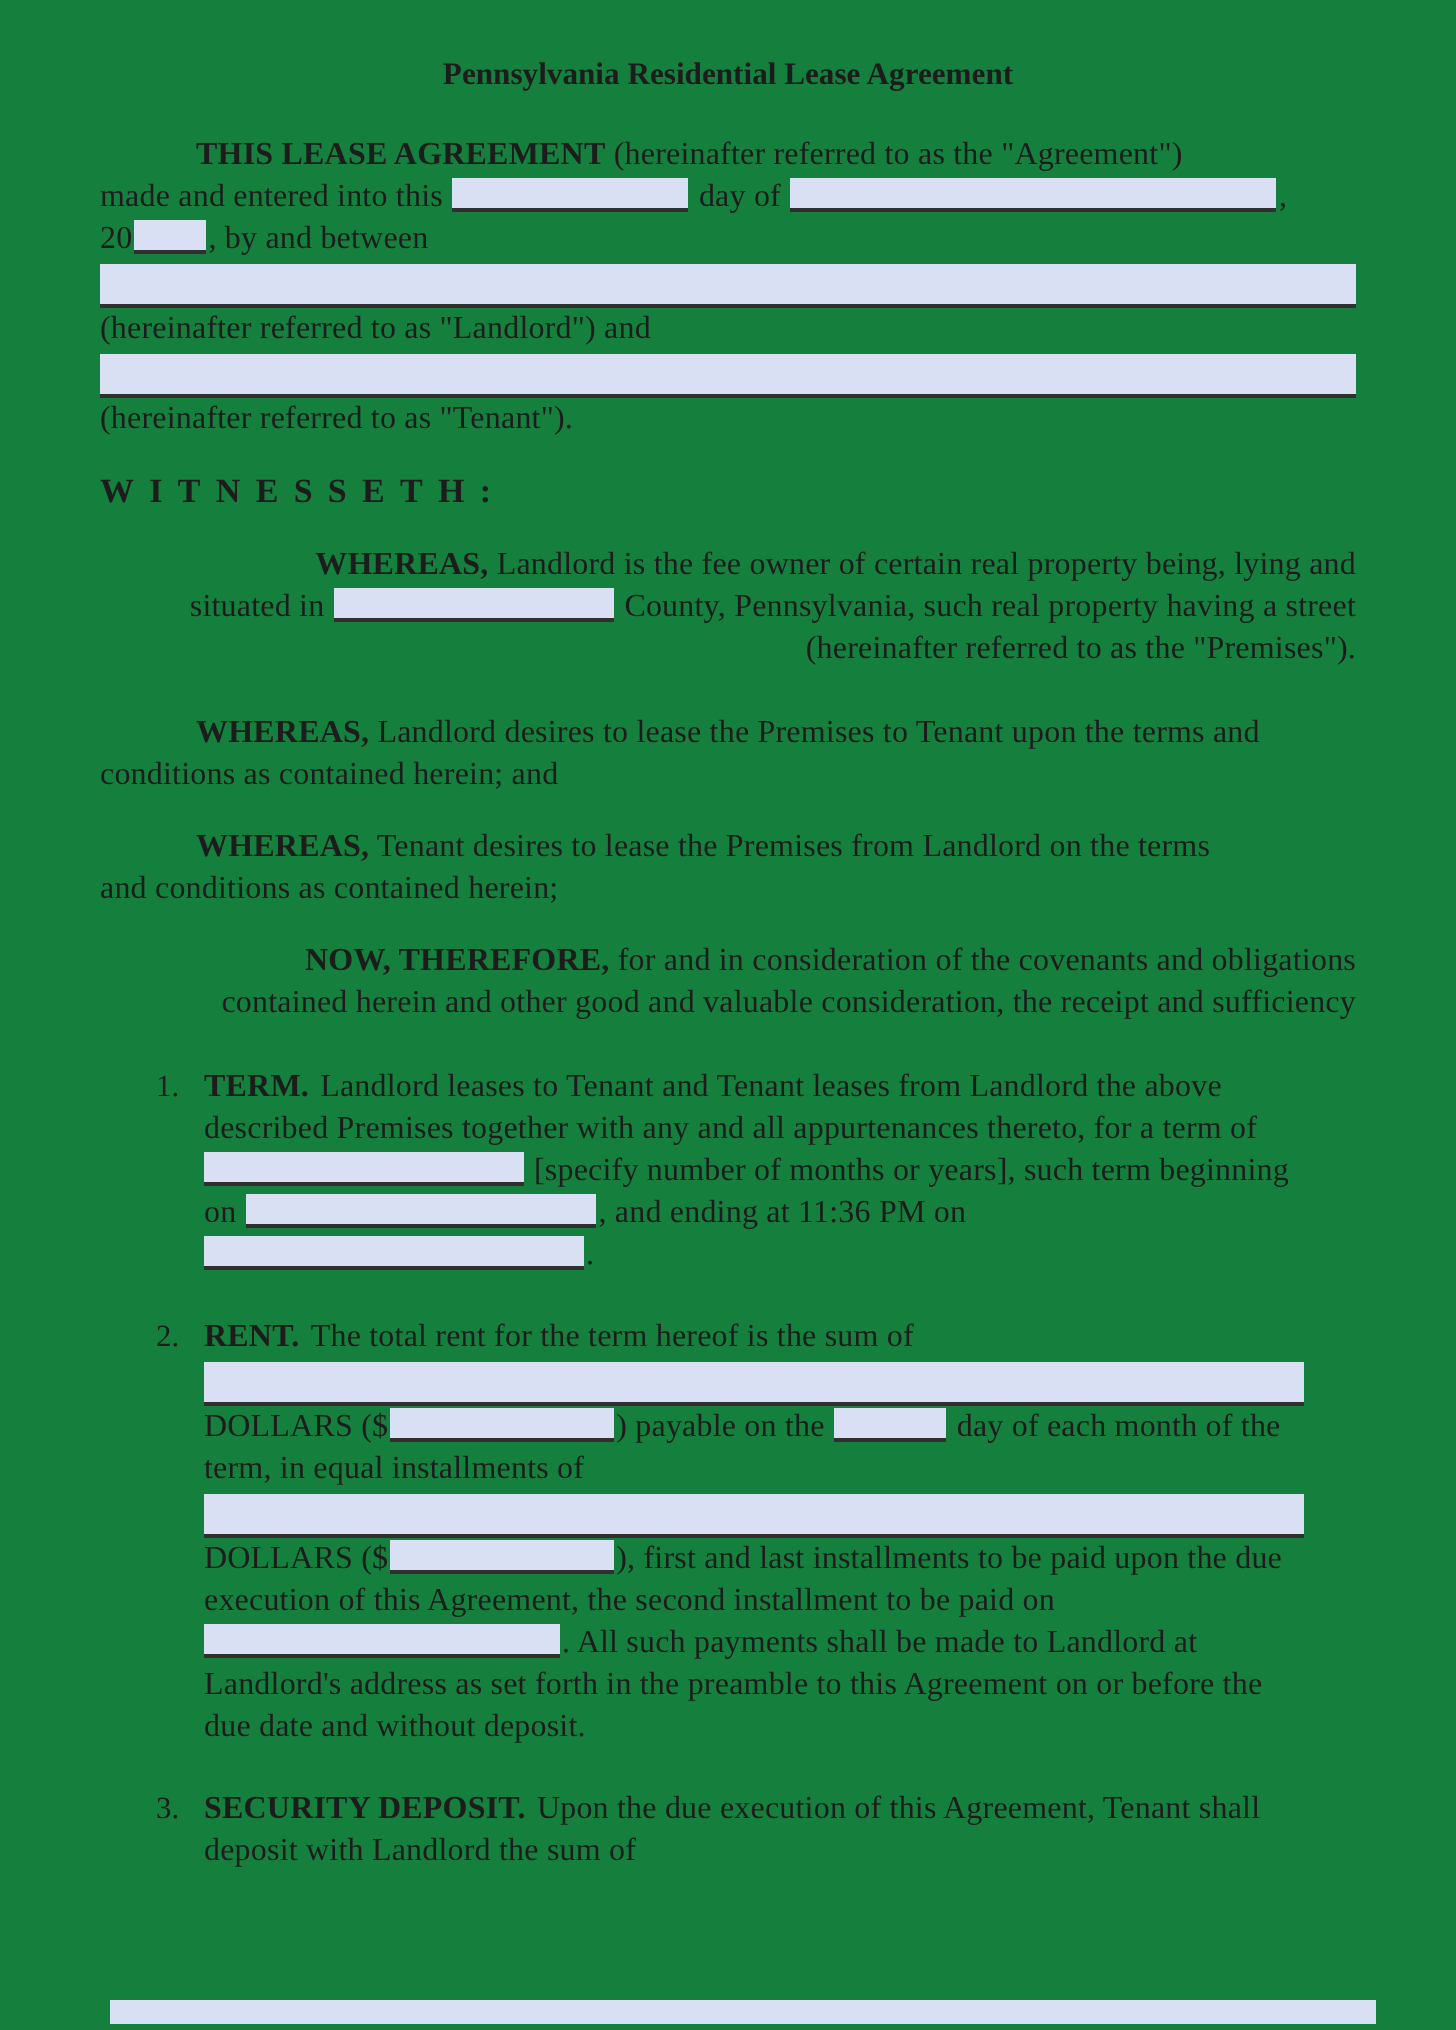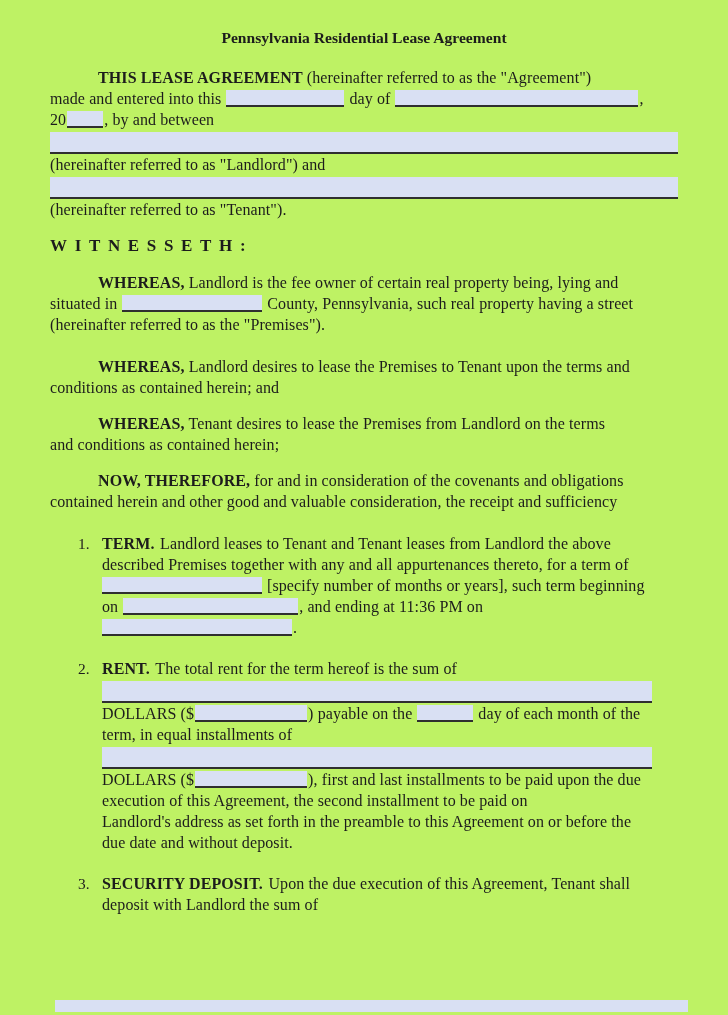--- a/index.html
+++ b/index.html
@@ -1,25 +1,25 @@
 <!DOCTYPE html>
 <html><head>
 <meta charset="utf-8">
 <style>
   html,body{margin:0;padding:0;background:#ffffff;}
   body{width:728px;height:1015px;overflow:hidden;
        font-family:"Liberation Serif","DejaVu Serif",serif;
        color:#1c1c1c;}
   .page{position:relative;box-sizing:border-box;width:728px;height:1015px;
-        padding:27px 50px 0 50px;background:#bef264;}
+        padding:27px 50px 0 50px;background:#15803d;}
   .line{white-space:nowrap;font-size:16px;line-height:21px;letter-spacing:0.1px;}
   .fi{padding-left:48px;}
   .title{text-align:center;font-weight:bold;font-size:15.6px;line-height:21px;margin-bottom:19px;}
   .para{margin:0 0 15px 0;}
-  .para.wide{margin-bottom:21px;}
+  .para.wide{margin-bottom:21px;text-align:right;}
   b{font-weight:bold;}
   .lblsp{margin-right:0.35em;}
   .witness{font-weight:bold;font-size:17px;line-height:21px;letter-spacing:0.45em;margin:1px 0 16px 0;}
   .blank{display:inline-block;background:#d9e0f3;border-bottom:2px solid #2f2f2f;
          height:15px;vertical-align:-3px;margin:0 5px;}
   .blank.tr{margin-right:1px;}
   .blank.tl{margin-left:1px;}
   .blank.nol{margin-left:0;}
   .w118{width:118px;} .w243{width:243px;} .w36{width:36px;} .w140{width:140px;}
   .w160{width:160px;} .w175{width:175px;} .w190{width:190px;}
@@ -86,20 +86,21 @@
 
     <div class="li">
       <span class="num">2.</span>
       <div class="line"><b class="lblsp">RENT.</b><span>The total rent for the term hereof is the sum of</span></div>
       <div class="bar"></div>
       <div class="line"><span>DOLLARS ($</span><span class="blank w112 tl tr"></span><span>) payable on the</span><span class="blank w56"></span><span>day of each month of the</span></div>
       <div class="line">term, in equal installments of</div>
       <div class="bar"></div>
       <div class="line"><span>DOLLARS ($</span><span class="blank w112 tl tr"></span><span>), first and last installments to be paid upon the due</span></div>
       <div class="line">execution of this Agreement, the second installment to be paid on</div>
+      <div class="line"><span class="blank w178 nol tr"></span><span>.  All such payments shall be made to Landlord at</span></div>
       <div class="line">Landlord's address as set forth in the preamble to this Agreement on or before the</div>
       <div class="line">due date and without deposit.</div>
     </div>
 
     <div class="li">
       <span class="num">3.</span>
       <div class="line"><b class="lblsp">SECURITY DEPOSIT.</b><span>Upon the due execution of this Agreement, Tenant shall</span></div>
       <div class="line">deposit with Landlord the sum of</div>
     </div>
 

